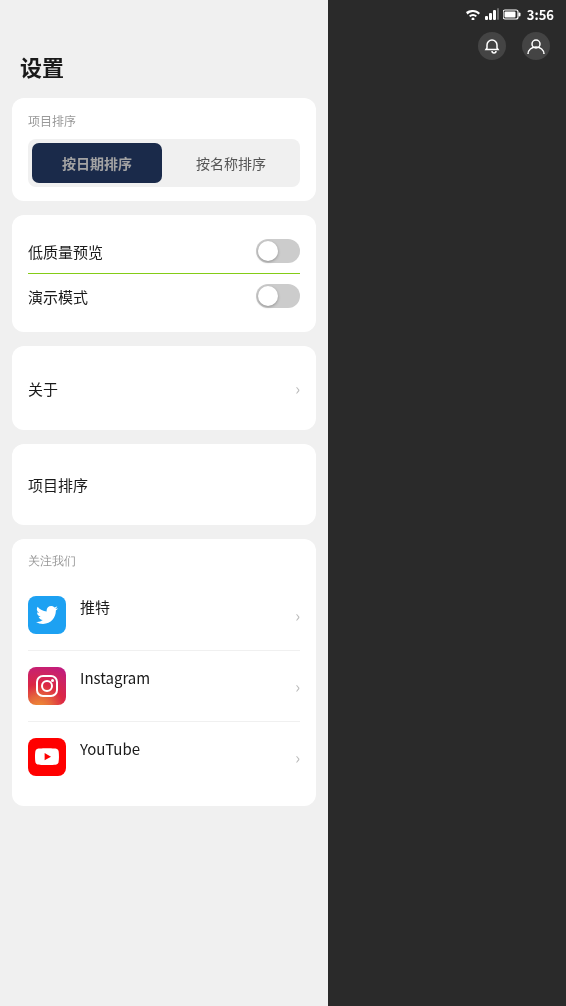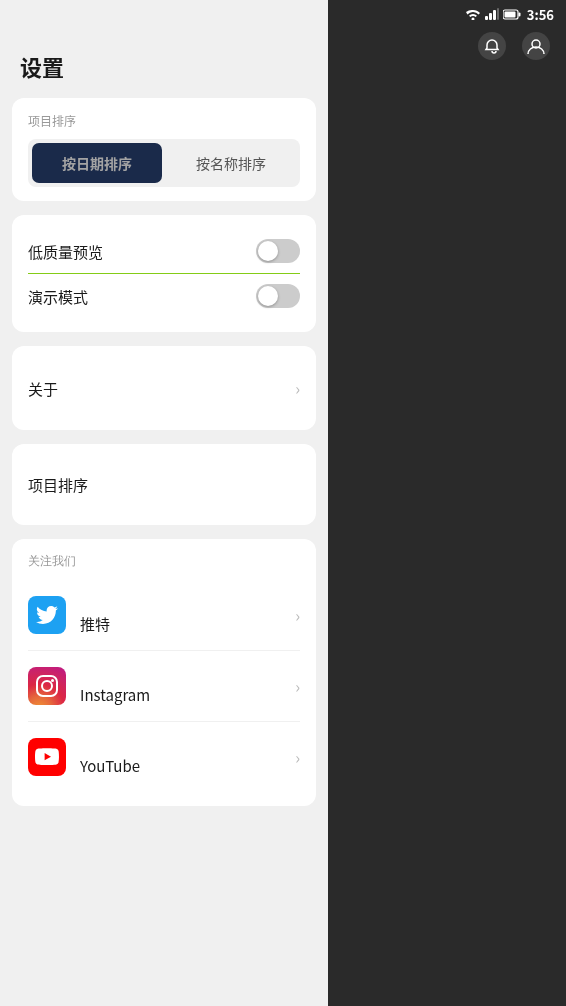--- a/index.html
+++ b/index.html
@@ -167,21 +167,21 @@
     
     .list-item {
       display: flex;
       align-items: center;
       justify-content: space-between;
       padding: 16px 0;
       cursor: pointer;
     }
     .list-item-left {
       display: flex;
-      align-items: flex-end;
+      align-items: flex-start;
       gap: 14px;
     }
     .list-item-text {
       font-size: 15px;
       color: #1a1a1a;
     }
     .chevron {
       color: #bbb;
       font-size: 16px;
     }

